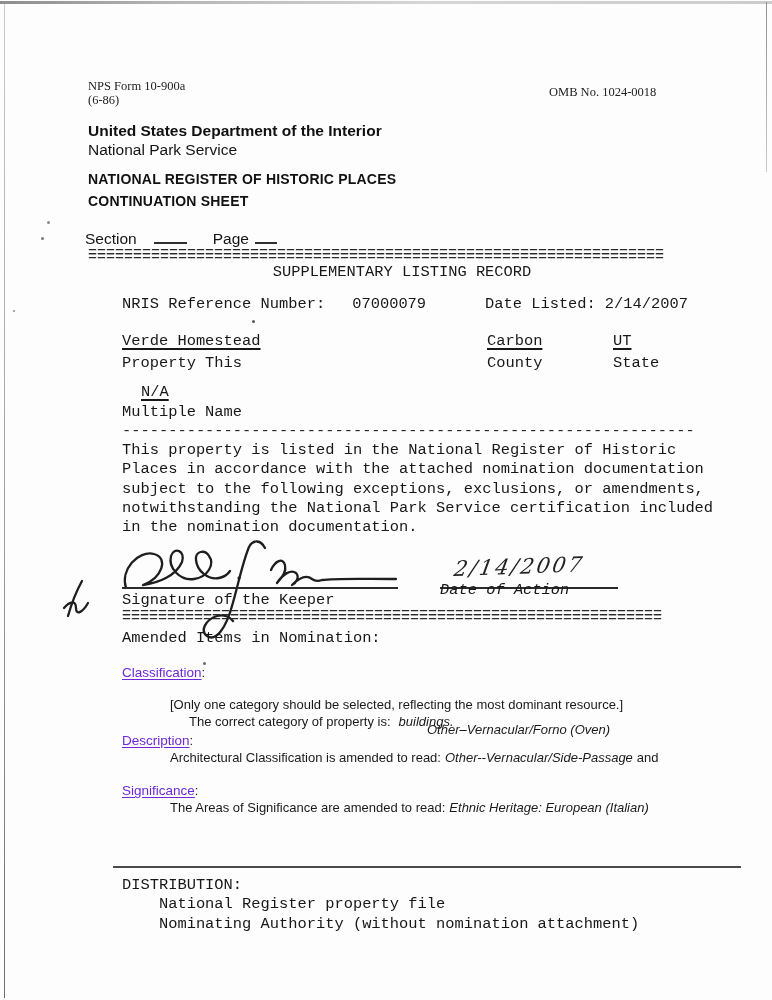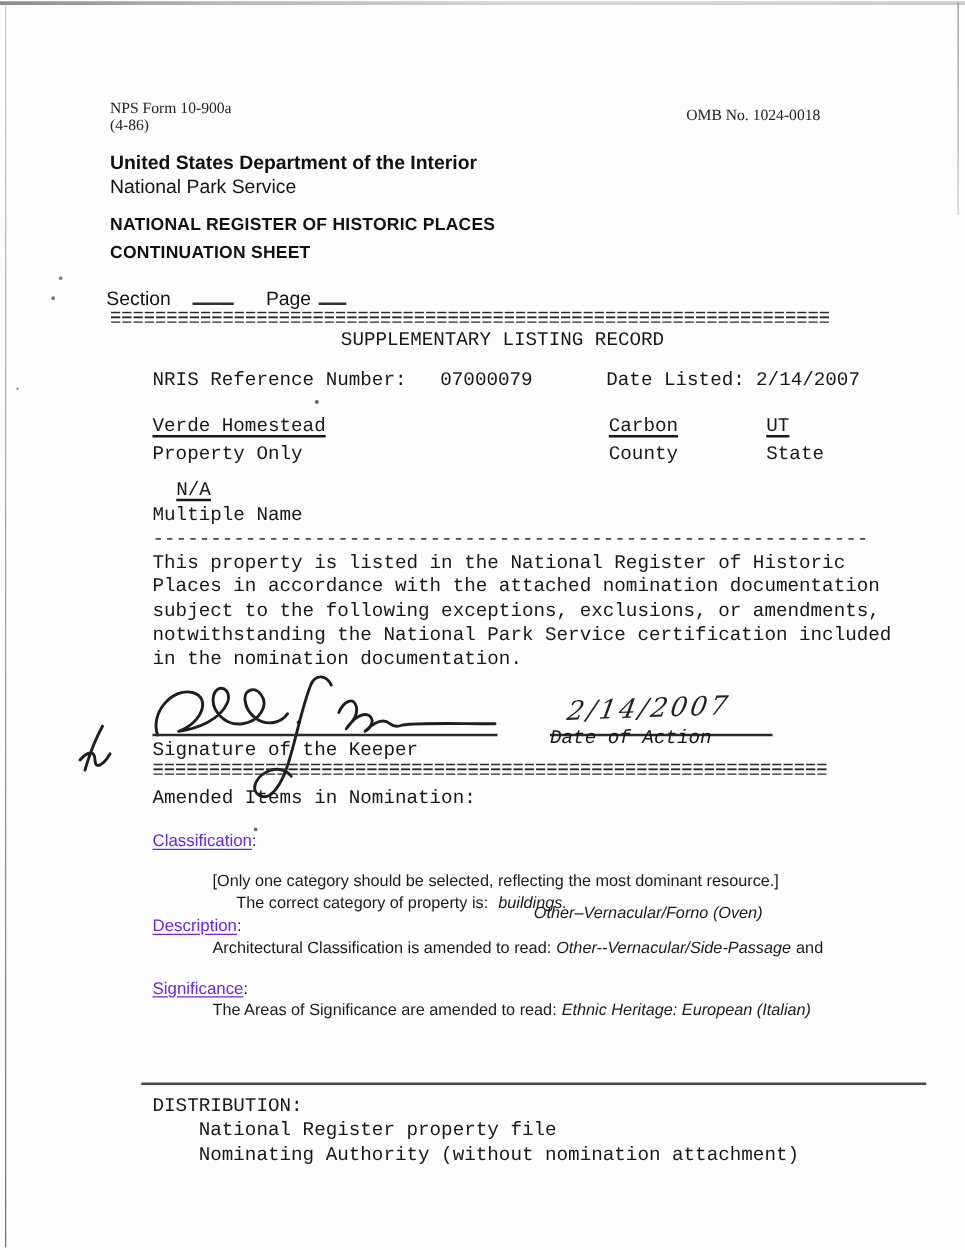--- a/index.html
+++ b/index.html
@@ -45,21 +45,21 @@
   <div class="abs scan-left"></div>
   <div class="abs scan-right"></div>
   <div class="abs speck" style="left:47px;top:221px;width:3px;height:3px;"></div>
   <div class="abs speck" style="left:41px;top:237px;width:3px;height:3px;background:#777;"></div>
   <div class="abs speck" style="left:13px;top:310px;width:2px;height:2px;"></div>
   <div class="abs speck" style="left:252px;top:320px;width:3px;height:3px;background:#555;"></div>
   <div class="abs speck" style="left:203px;top:662px;width:3px;height:3px;background:#6b6b6b;"></div>
 
   <div class="abs serif" style="left:88px;top:80px;">
     <div>NPS Form 10-900a</div>
-    <div>(4-86)</div>
+    <div>(6-86)</div>
   </div>
   <div class="abs serif" style="left:549px;top:86px;">OMB No. 1024-0018</div>
 
   <div class="abs sans15b" style="left:88px;top:122px;">United States Department of the Interior</div>
   <div class="abs sans15" style="left:88px;top:141px;">National Park Service</div>
 
   <div class="abs sans17b" style="left:88px;top:171px;">NATIONAL REGISTER OF HISTORIC PLACES</div>
   <div class="abs sans17b" style="left:88px;top:193px;">CONTINUATION SHEET</div>
 
   <div class="abs sans15" style="left:85px;top:228px;">
@@ -71,21 +71,21 @@
   <div class="abs mono" style="left:122px;top:263px;width:560px;text-align:center;">SUPPLEMENTARY LISTING RECORD</div>
 
   <div class="abs mono" style="left:122px;top:295px;">
     <span>NRIS Reference Number:</span><span style="margin-left:27px;">07000079</span>
   </div>
   <div class="abs mono" style="left:485px;top:295px;">
     <span>Date Listed:</span><span style="margin-left:9px;">2/14/2007</span>
   </div>
 
   <div class="abs mono u" style="left:122px;top:332px;">Verde Homestead</div>
-  <div class="abs mono" style="left:122px;top:354px;">Property Only</div>
+  <div class="abs mono" style="left:122px;top:354px;">Property This</div>
   <div class="abs mono u" style="left:487px;top:332px;">Carbon</div>
   <div class="abs mono" style="left:487px;top:354px;">County</div>
   <div class="abs mono u" style="left:613px;top:332px;">UT</div>
   <div class="abs mono" style="left:613px;top:354px;">State</div>
 
   <div class="abs mono u" style="left:122px;top:383px;margin-left:19px;">N/A</div>
   <div class="abs mono" style="left:122px;top:403px;">Multiple Name</div>
 
   <div class="abs mono rule" style="left:122px;top:422px;width:572px;">--------------------------------------------------------------</div>
 

